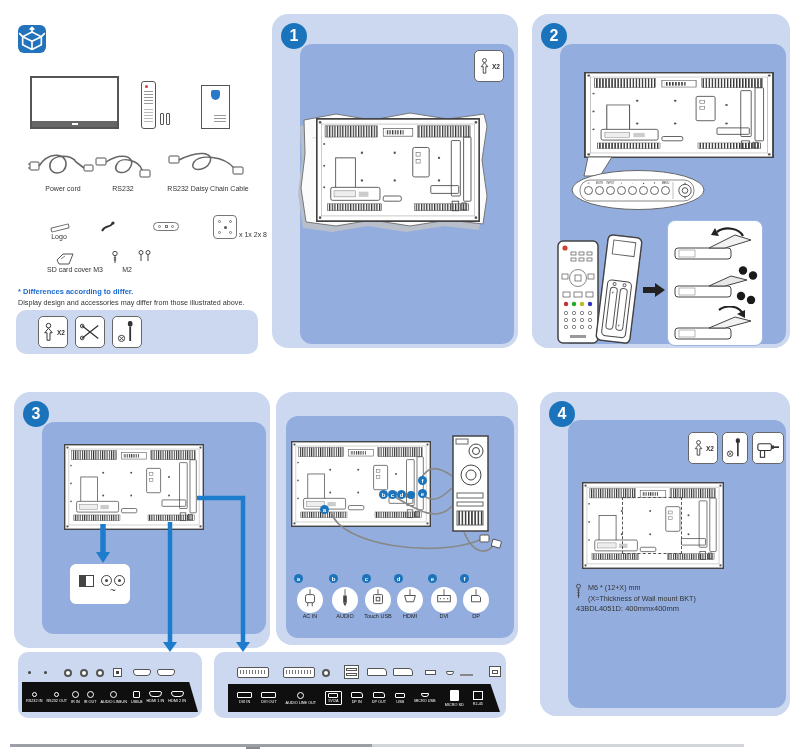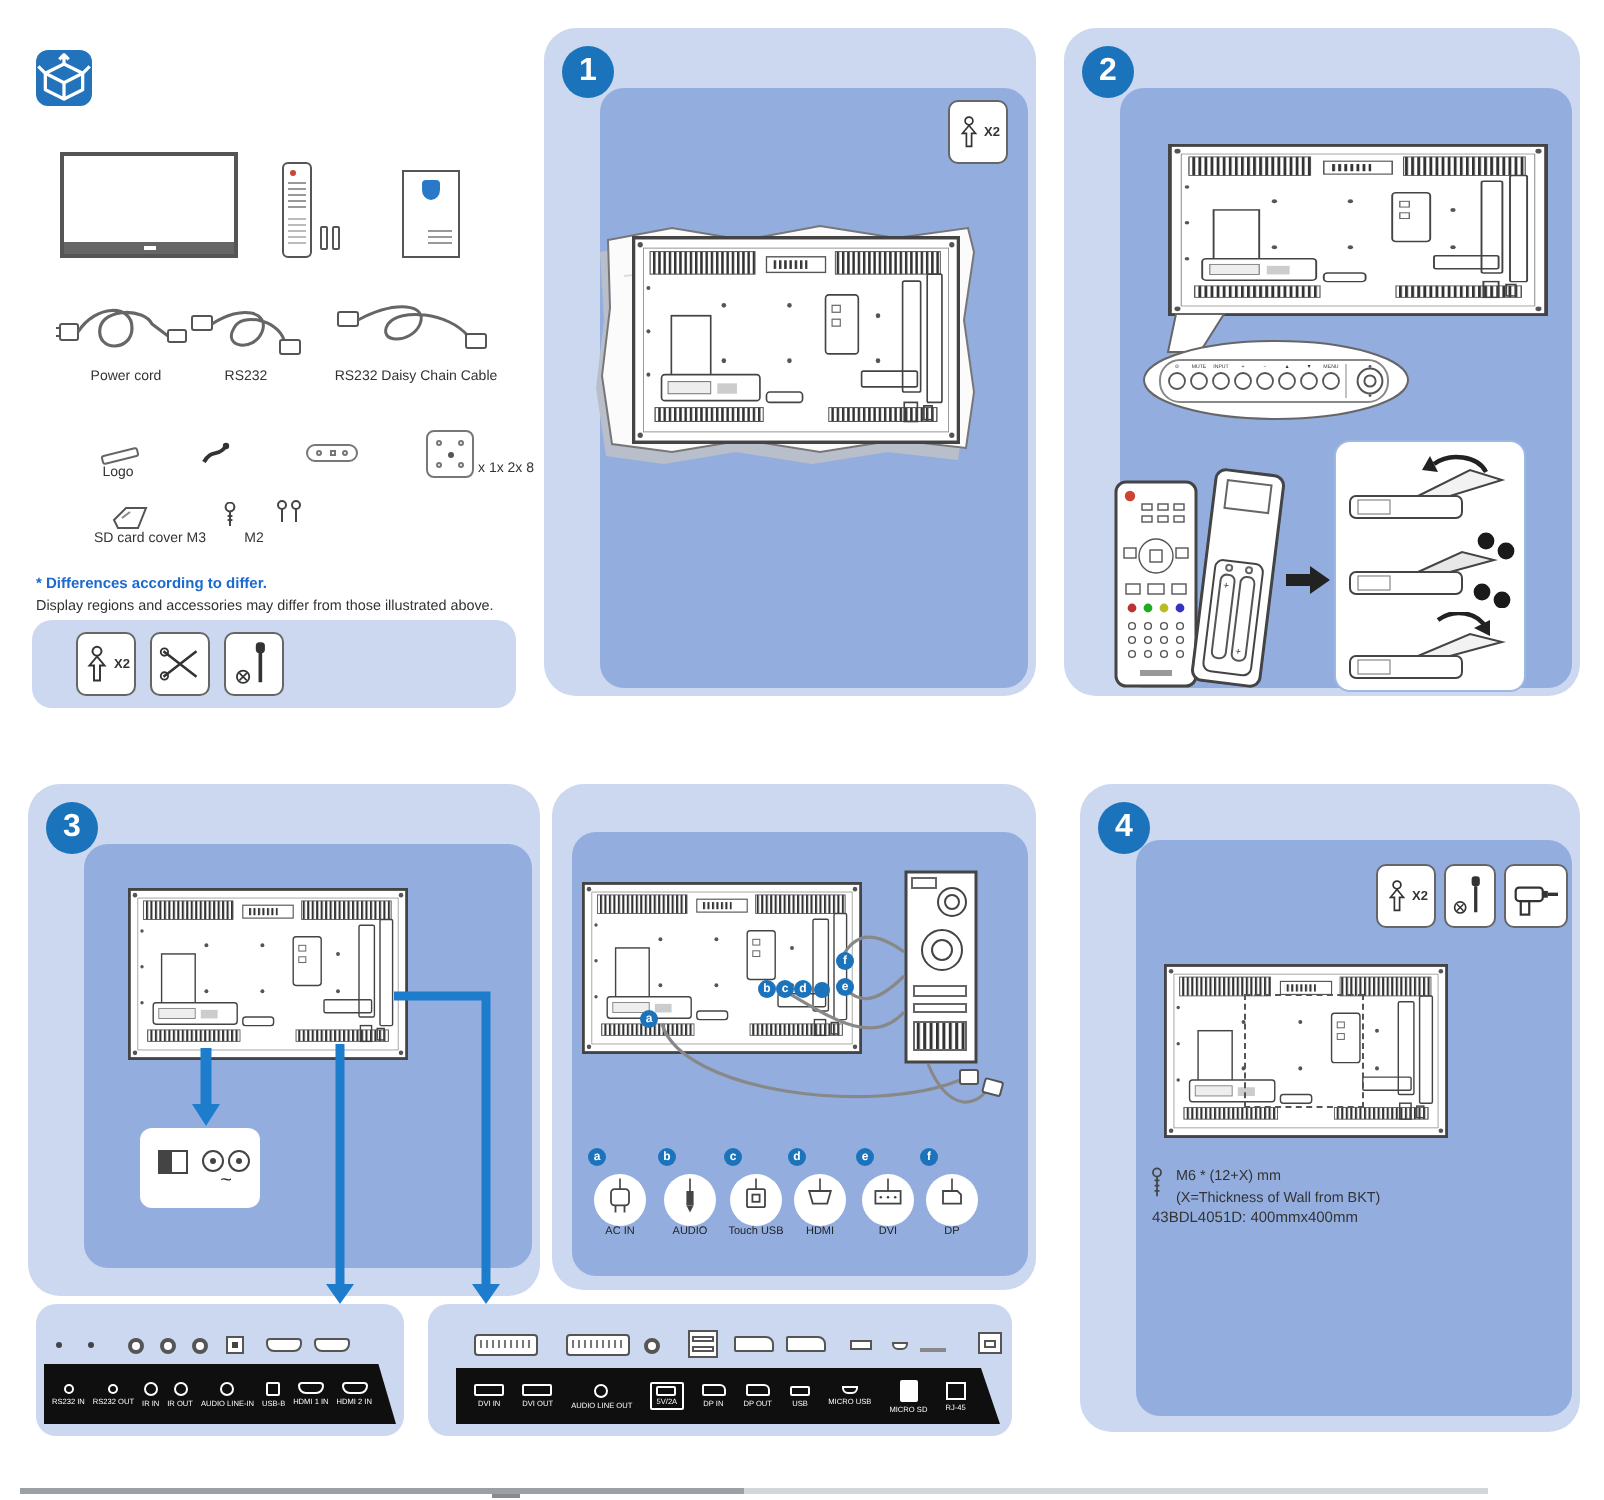--- a/index.html
+++ b/index.html
@@ -175,21 +175,21 @@
 </svg>
 <div class="lbl" style="left:116px;top:266px;width:22px">M2</div>
 <svg class="a" style="left:137px;top:250px" width="16" height="12" viewBox="0 0 16 12">
  <circle cx="4" cy="2.5" r="2" fill="none" stroke="#444"></circle>
       <path d="M4 4.5 V11" stroke="#444"></path>
  <circle cx="11" cy="2.5" r="2" fill="none" stroke="#444"></circle>
       <path d="M11 4.5 V11" stroke="#444"></path>
 </svg>
 
 <div class="lbl left blue" style="left:18px;top:287px;width:250px;font-size:7.5px">* Differences according to differ.</div>
-<div class="lbl left" style="left:18px;top:298px;width:260px;font-size:7.2px">Display regions and accessories may differ from those illustrated above.</div>
+<div class="lbl left" style="left:18px;top:298px;width:260px;font-size:7.2px">Display design and accessories may differ from those illustrated above.</div>
 
 <div class="a" style="left:16px;top:310px;width:242px;height:44px;background:#cbd8f0;border-radius:10px"></div>
 <div class="tile" style="left:38px;top:316px;width:30px;height:32px">
  <svg width="15" height="24" viewBox="0 0 20 26">
         <use href="#persong"></use>
       </svg>
  <span class="x2">X2</span>
 </div>
 <div class="tile" style="left:75px;top:316px;width:30px;height:32px">
  <svg width="22" height="20" viewBox="0 0 24 20">
@@ -491,21 +491,21 @@
 </div>
 <svg class="a disp" style="left:582px;top:482px" width="142" height="87" viewBox="0 0 200 120" preserveAspectRatio="none">
       <use href="#dispg"></use>
     </svg>
 <div class="a" style="left:622px;top:497px;width:60px;height:57px;border:1px dashed #555"></div>
 <svg class="a" style="left:575px;top:583px" width="7" height="17" viewBox="0 0 8 17">
  <circle cx="4" cy="2.5" r="2.3" fill="none" stroke="#444"></circle>
       <path d="M4 5 V16 M2.6 7 H5.4 M2.6 10 H5.4 M2.6 13 H5.4" stroke="#444"></path>
 </svg>
 <div class="lbl left" style="left:588px;top:583px;width:160px;font-size:7.2px">M6 * (12+X) mm</div>
-<div class="lbl left" style="left:588px;top:594px;width:180px;font-size:7.2px">(X=Thickness of  Wall from BKT)</div>
+<div class="lbl left" style="left:588px;top:594px;width:180px;font-size:7.2px">(X=Thickness of  Wall mount BKT)</div>
 <div class="lbl left" style="left:576px;top:604px;width:190px;font-size:7.5px">43BDL4051D: 400mmx400mm</div>
 
 <div class="strip" style="left:18px;top:652px;width:184px;height:66px">
  <div class="ti" style="left:10px;top:19px;width:3px;height:3px;background:#444;border-radius:50%;border:none"></div>
  <div class="ti" style="left:26px;top:19px;width:3px;height:3px;background:#444;border-radius:50%;border:none"></div>
  <div class="ti" style="left:46px;top:17px;width:8px;height:8px;border-radius:50%;border-width:2px"></div>
  <div class="ti" style="left:62px;top:17px;width:8px;height:8px;border-radius:50%;border-width:2px"></div>
  <div class="ti" style="left:78px;top:17px;width:8px;height:8px;border-radius:50%;border-width:2px"></div>
  <div class="ti" style="left:95px;top:16px;width:9px;height:9px">
         <div style="width:3px;height:3px;background:#444;margin:2px auto"></div>

